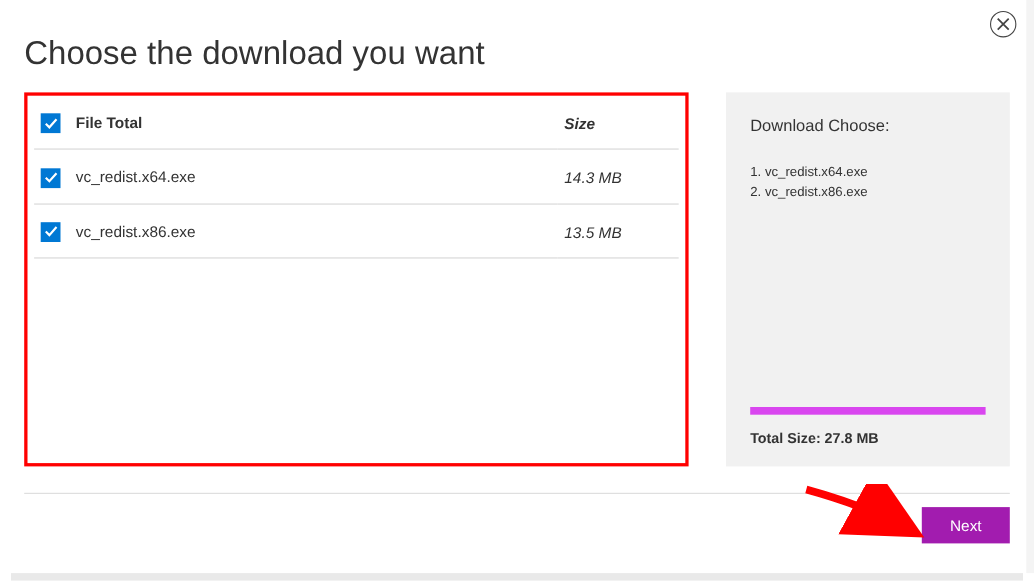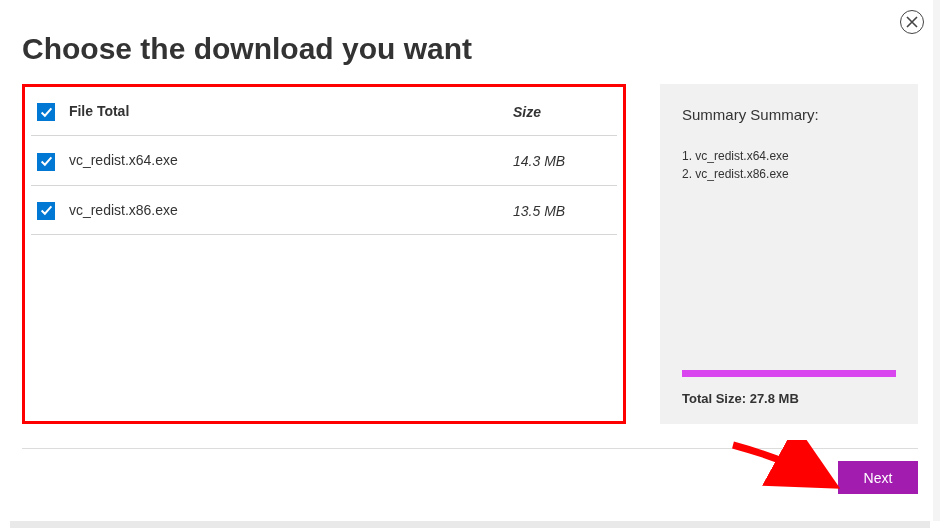--- a/index.html
+++ b/index.html
@@ -1,19 +1,19 @@
 <!DOCTYPE html>
 <html><head>
 <meta charset="utf-8">
 <style>
   * { box-sizing: border-box; margin: 0; padding: 0; font-family: "Segoe UI", Arial, sans-serif; }
   html, body { width: 940px; height: 528px; background: #fff; overflow: hidden; position: relative; }
   .close-btn { position: absolute; top: 10px; right: 16px; width: 24px; height: 24px; border: 1.5px solid #444; border-radius: 50%; display: flex; align-items: center; justify-content: center; cursor: pointer; background: #fff; }
   .close-btn svg { width: 12px; height: 12px; }
-  .title { font-size: 30px; font-weight: 700; color: #333; margin: 32px 0 18px 22px; }
+  .title { font-size: 30px; font-weight: 400; color: #333; margin: 32px 0 18px 22px; }
   .content-row { display: flex; padding: 0 22px; gap: 34px; }
   .file-panel { flex: 1; border: 3px solid #ff0000; padding: 0 6px 10px 6px; }
   .file-table { width: 100%; border-collapse: collapse; }
   .file-table th, .file-table td { text-align: left; font-size: 14px; color: #333; padding: 16px 6px 14px 6px; border-bottom: 1px solid #d6d6d6; }
   .file-table th { font-weight: 700; }
   .file-table td.size-col, .file-table th.size-col { width: 110px; font-style: italic; }
   .chk { width: 18px; height: 18px; background: #0078d4; display: inline-flex; align-items: center; justify-content: center; vertical-align: middle; margin-right: 10px; cursor: pointer; }
   .chk svg { width: 13px; height: 13px; }
   .side-panel { width: 258px; background: #f1f1f1; padding: 22px 22px 18px 22px; display: flex; flex-direction: column; height: 340px; }
   .summary-title { font-size: 15px; color: #333; font-weight: 400; }
@@ -75,21 +75,21 @@
             </span>
             <span>vc_redist.x86.exe</span>
           </td>
           <td class="size-col">13.5 MB</td>
         </tr>
       </tbody>
     </table>
   </div>
 
   <div class="side-panel">
-    <div class="summary-title">Summary Summary:</div>
+    <div class="summary-title">Download Choose:</div>
     <ol class="summary-list">
       <li>vc_redist.x64.exe</li>
       <li>vc_redist.x86.exe</li>
     </ol>
     <div class="total-row">Total Size: 27.8 MB</div>
   </div>
 </div>
 
 <div class="footer-sep"></div>
 

